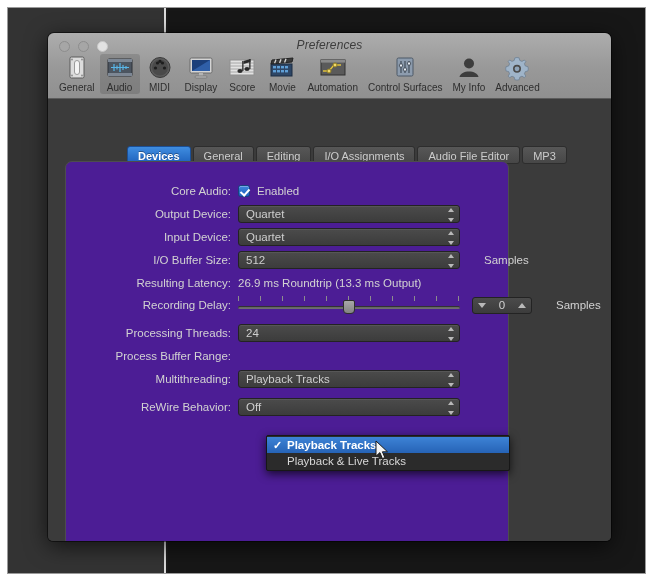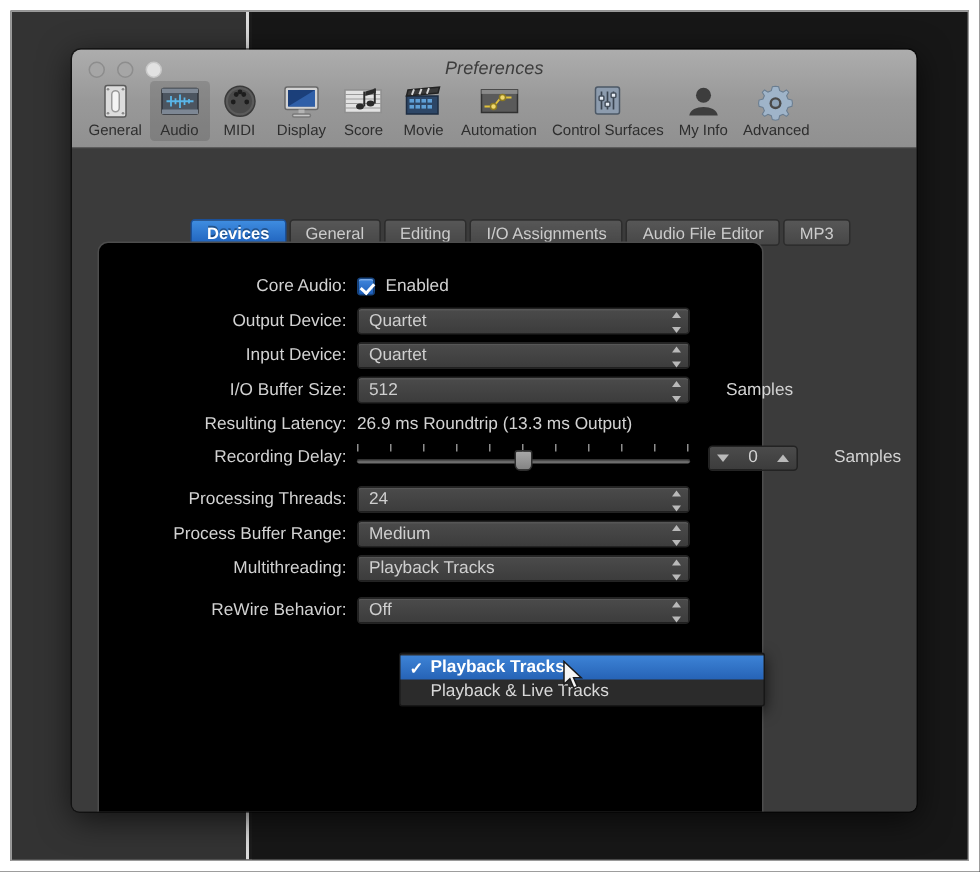--- a/index.html
+++ b/index.html
@@ -88,21 +88,21 @@
   .tab.active{
     background:linear-gradient(to bottom,#3f8de0,#1f62bd);
     color:#ffffff; border-color:#1b4f96;
     font-weight:bold;
     text-shadow:0 -1px 0 rgba(0,0,0,.35);
   }
 
   
   #panel{
     position:absolute; left:17px; top:62px; width:444px; height:400px;
-    background:#000000;
+    background:#4c1d95;
     border:1px solid #4d4d4d;
     border-radius:7px;
   }
 
   
   .row{ position:absolute; left:0; height:18px; display:flex; align-items:center; }
   .lbl{
     width:172px; text-align:right; padding-right:7px;
     font-size:11.5px; color:#d2d2d2; white-space:nowrap;
   }
@@ -453,27 +453,20 @@
           <span>24</span>
           <span class="arrows">
               <i class="tri-up"></i>
               <i class="tri-dn"></i>
             </span>
         </span>
       </div>
 
       <div class="row" style="top:185px;">
         <span class="lbl">Process Buffer Range:</span>
-        <span class="popup">
-          <span>Medium</span>
-          <span class="arrows">
-              <i class="tri-up"></i>
-              <i class="tri-dn"></i>
-            </span>
-        </span>
       </div>
 
       <div class="row" style="top:208px;">
         <span class="lbl">Multithreading:</span>
         <span class="popup">
           <span>Playback Tracks</span>
           <span class="arrows">
               <i class="tri-up"></i>
               <i class="tri-dn"></i>
             </span>

